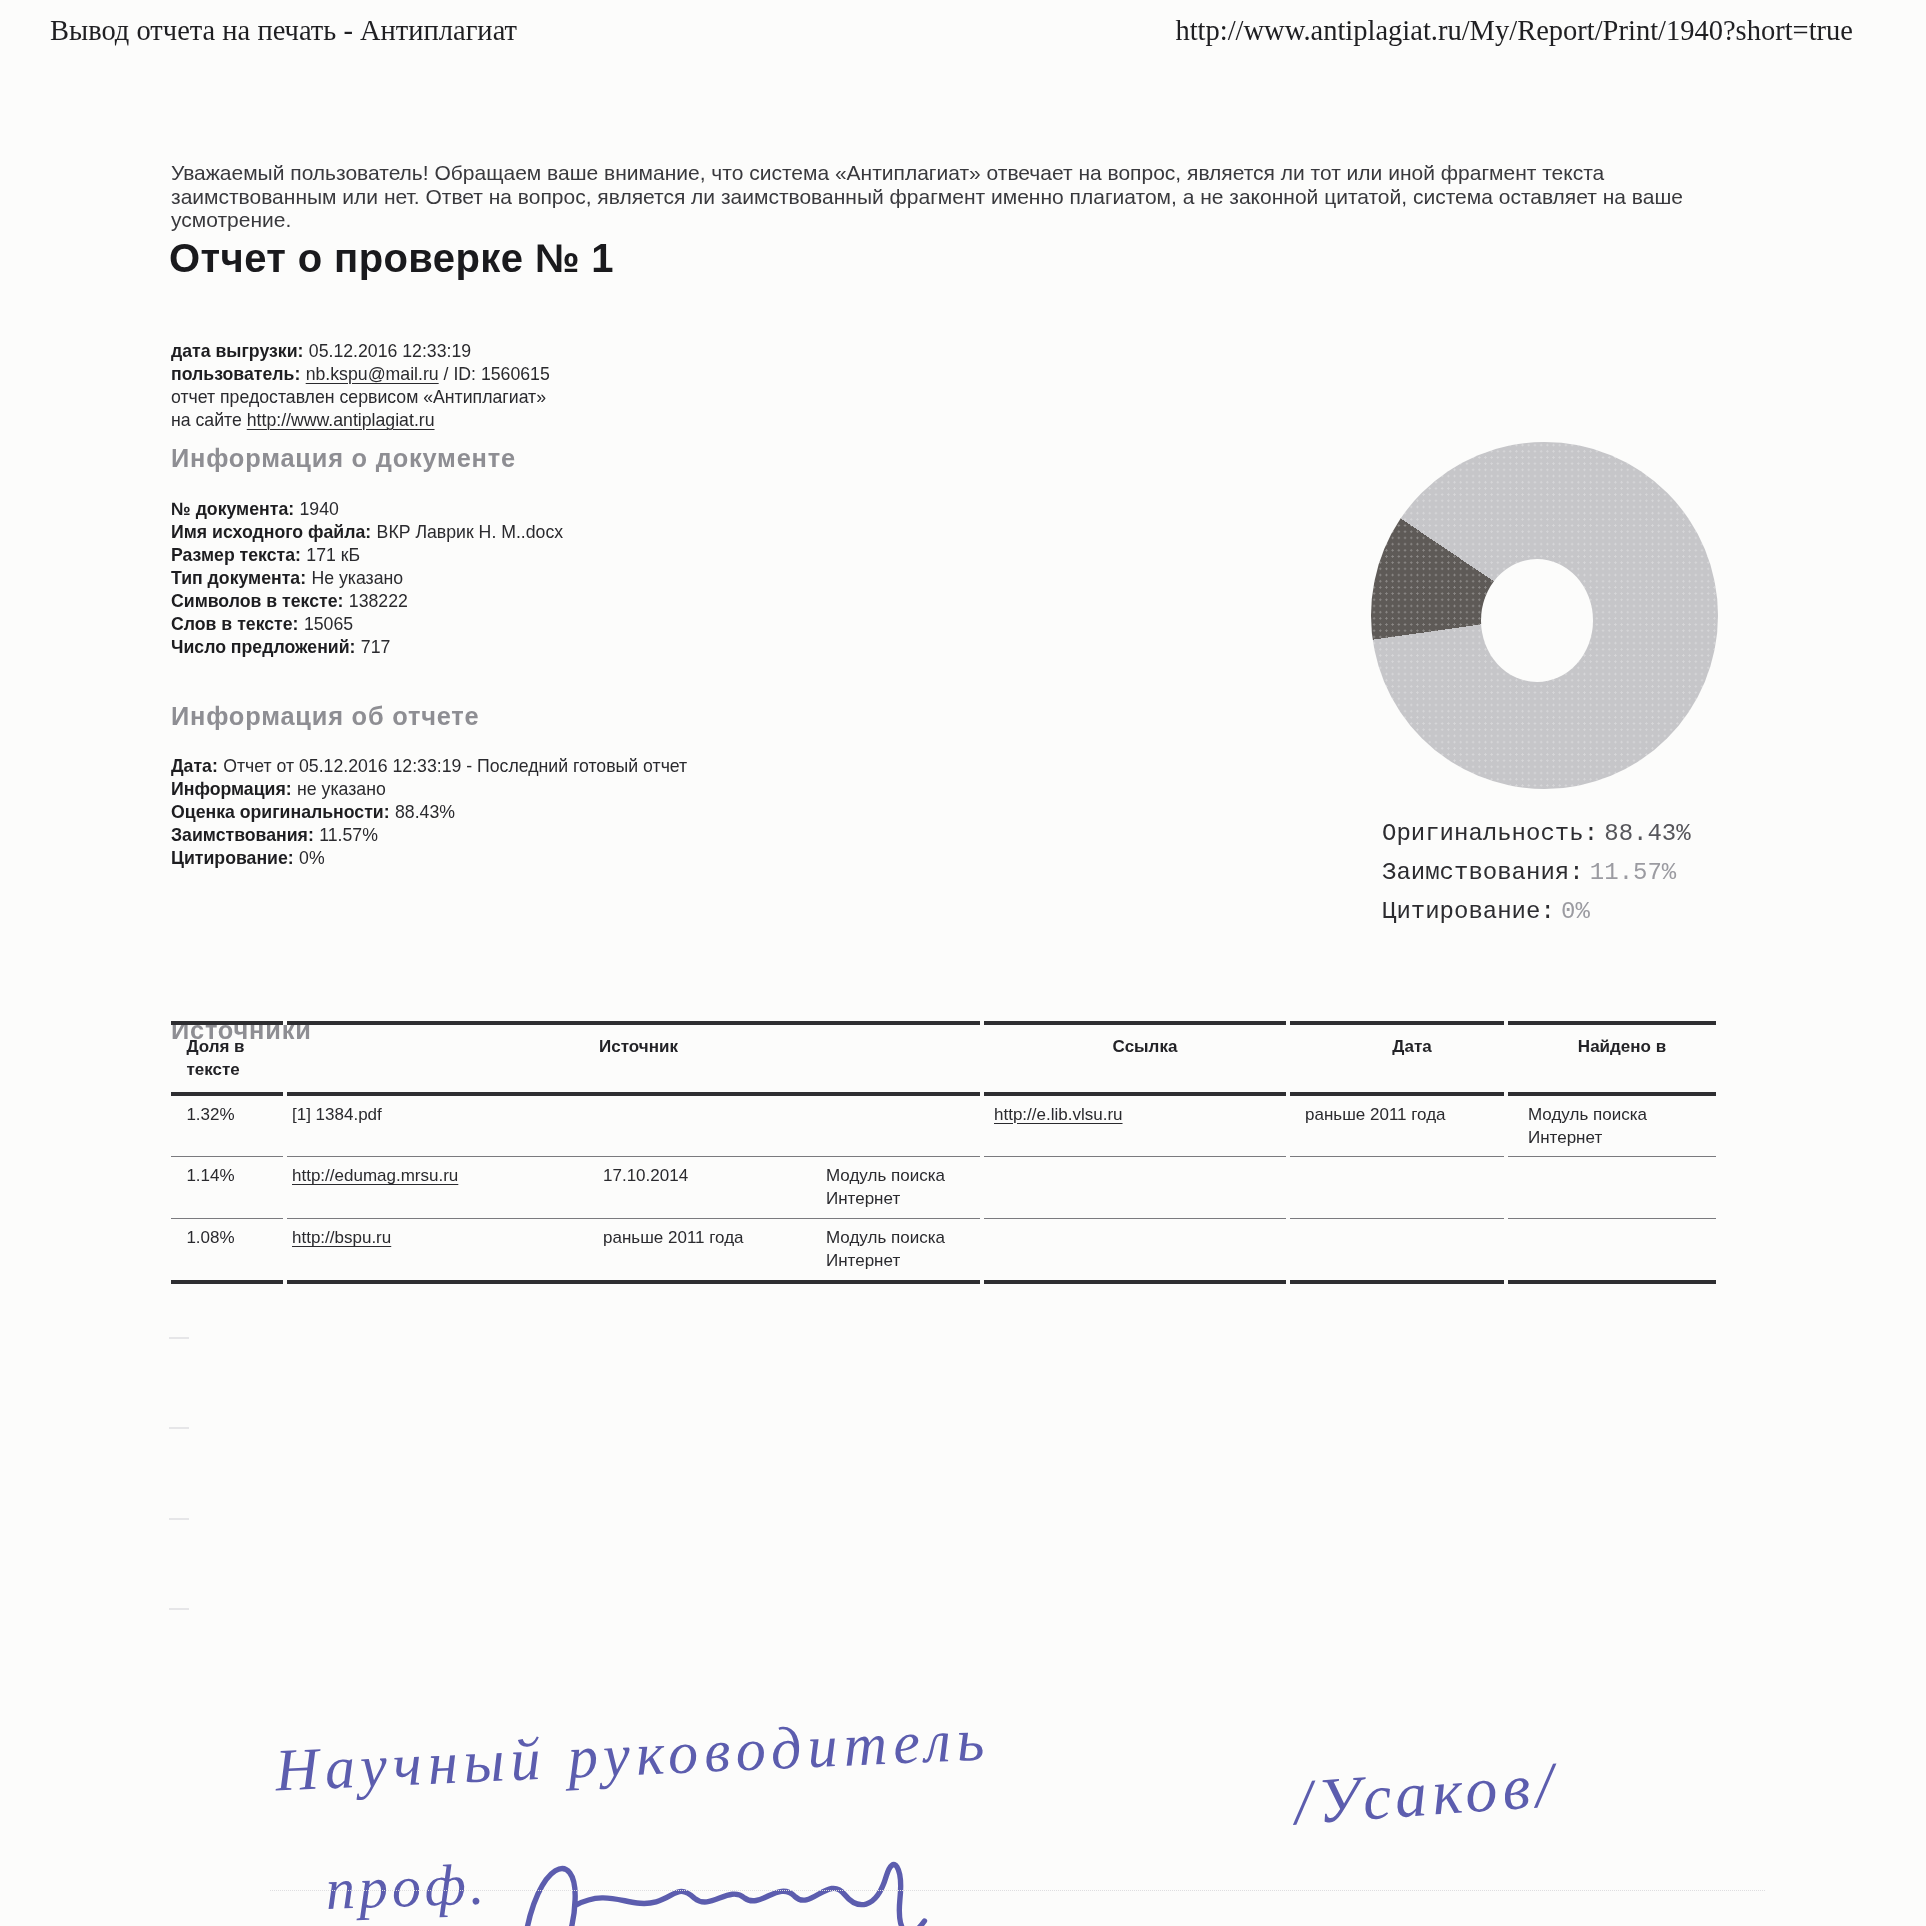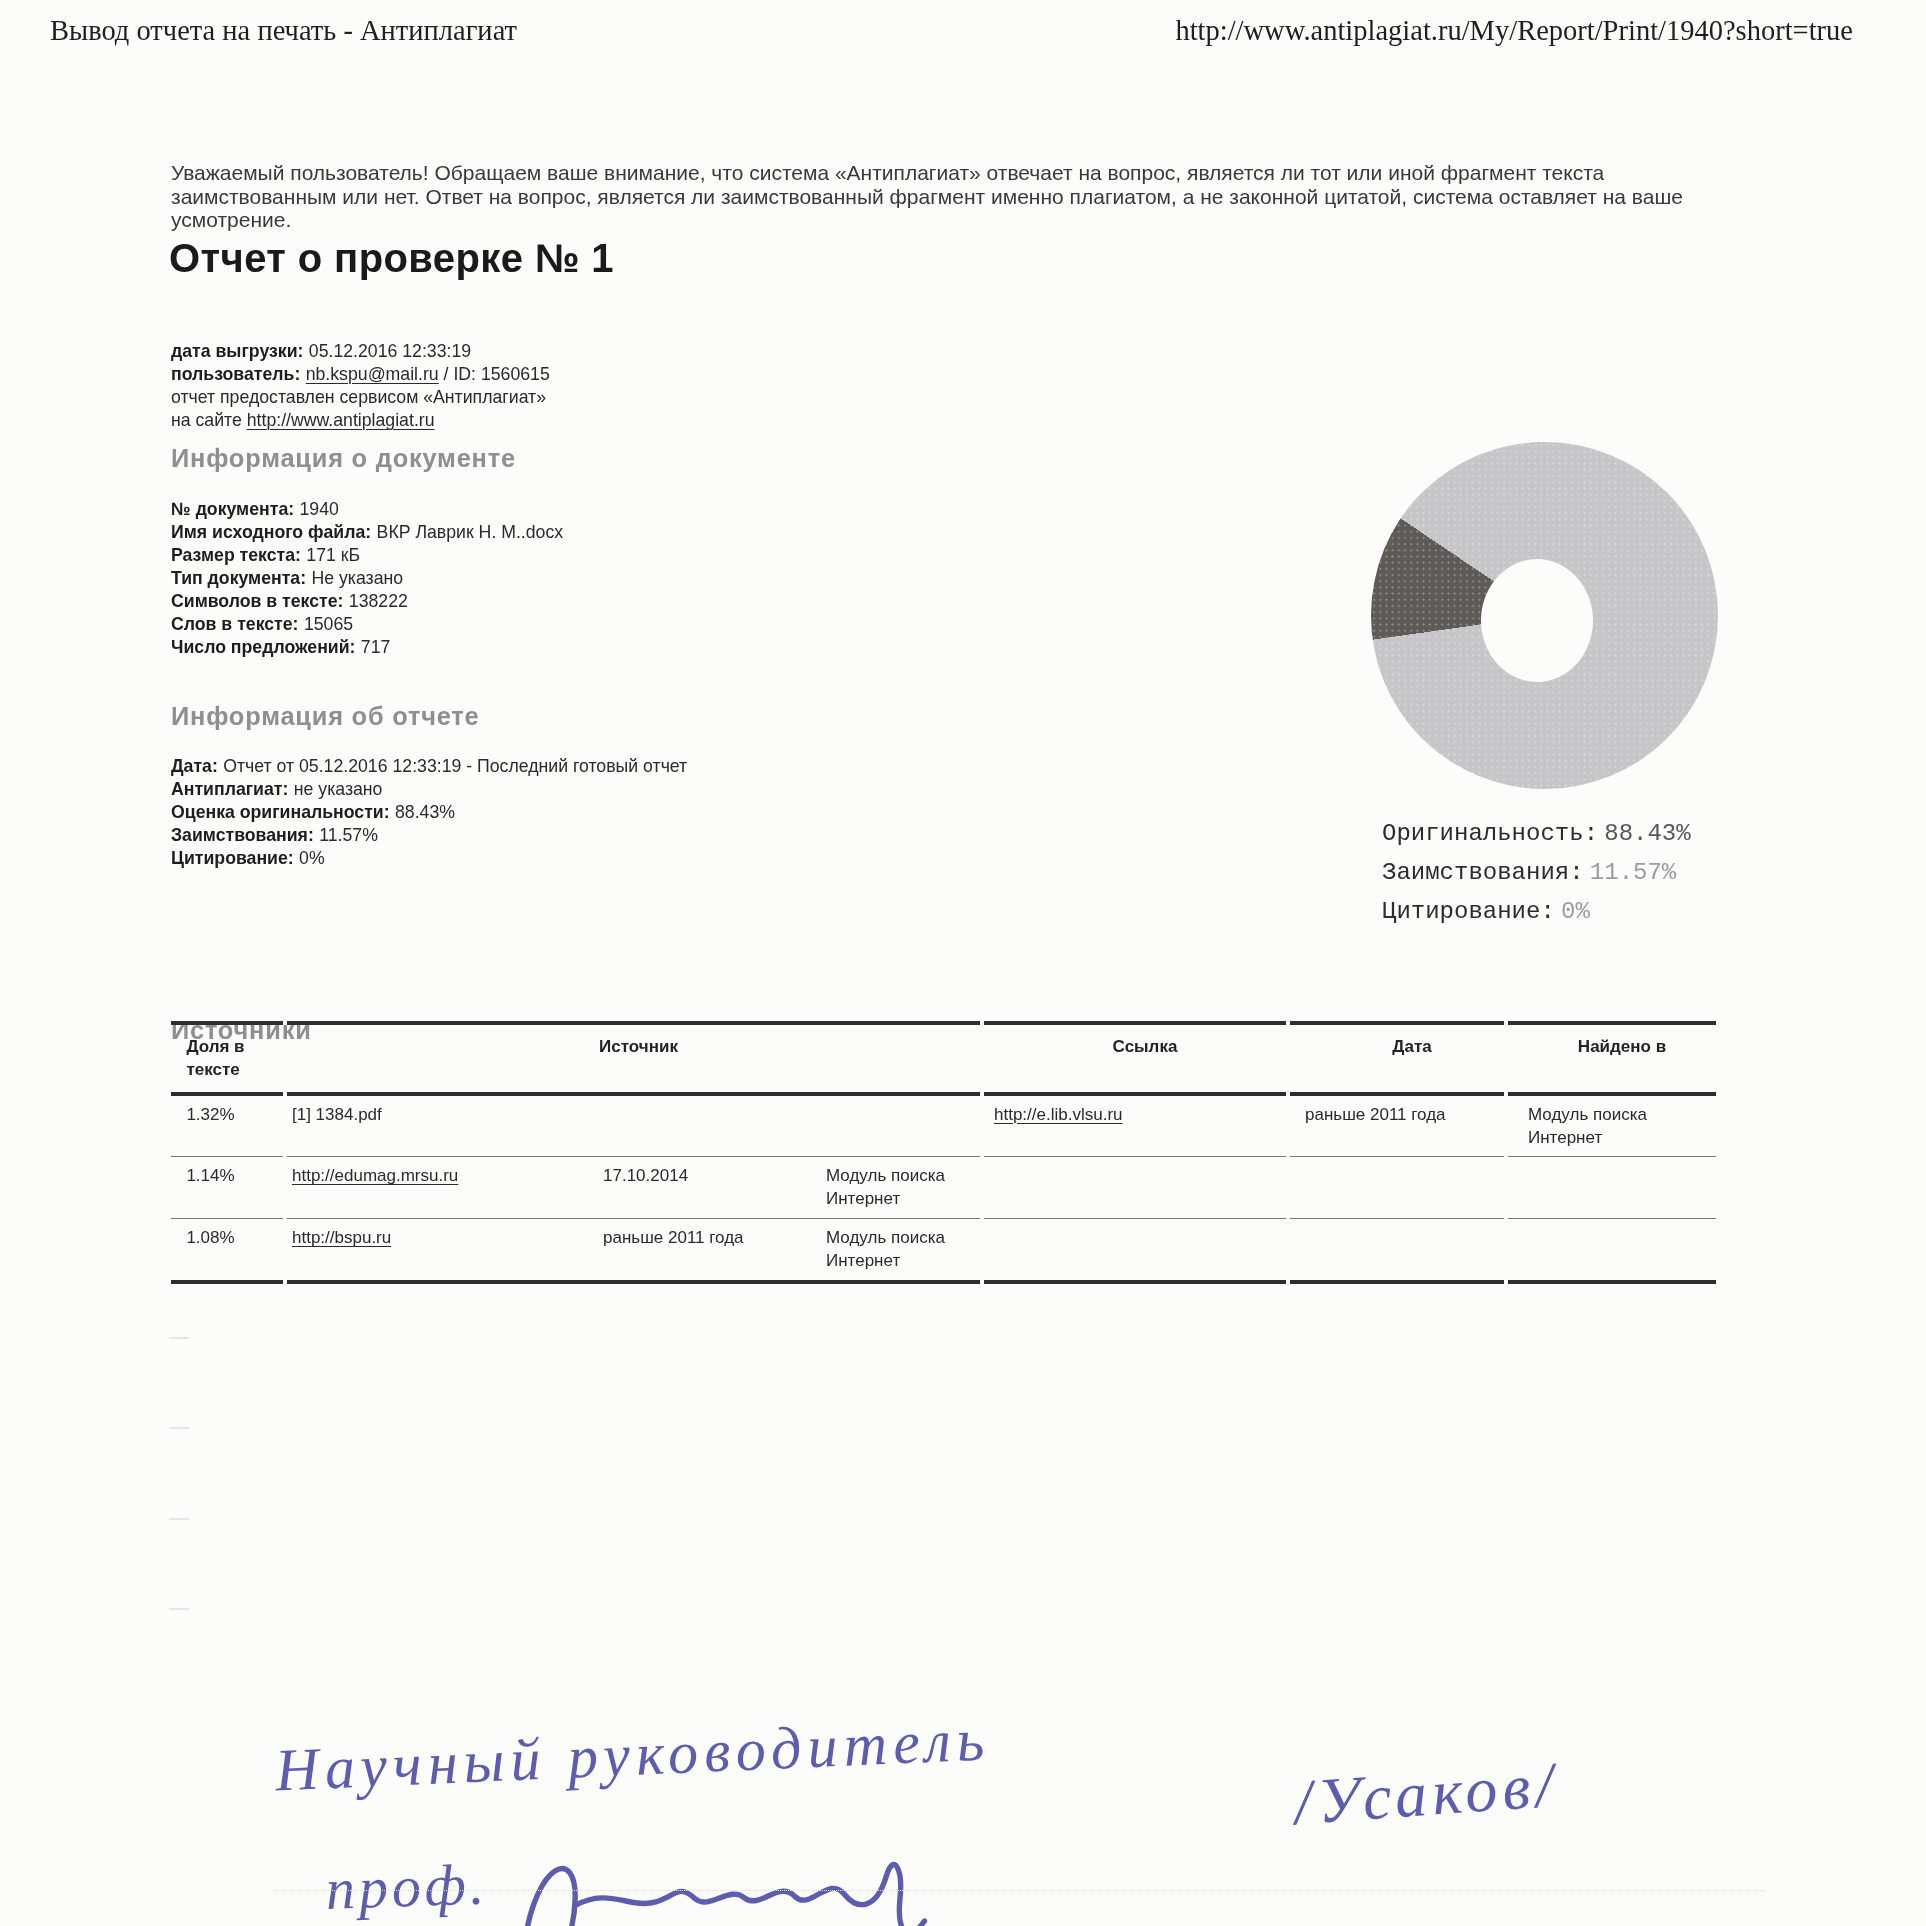--- a/index.html
+++ b/index.html
@@ -113,21 +113,21 @@
     <div class="line"><span class="b">Размер текста:</span><span>171 кБ</span></div>
     <div class="line"><span class="b">Тип документа:</span><span>Не указано</span></div>
     <div class="line"><span class="b">Символов в тексте:</span><span>138222</span></div>
     <div class="line"><span class="b">Слов в тексте:</span><span>15065</span></div>
     <div class="line"><span class="b">Число предложений:</span><span>717</span></div>
   </div>
 
   <h2 class="sec sec-rep">Информация об отчете</h2>
   <div class="kv-rep">
     <div class="line"><span class="b">Дата:</span><span>Отчет от 05.12.2016 12:33:19 - Последний готовый отчет</span></div>
-    <div class="line"><span class="b">Антиплагиат:</span><span>не указано</span></div>
+    <div class="line"><span class="b">Информация:</span><span>не указано</span></div>
     <div class="line"><span class="b">Оценка оригинальности:</span><span>88.43%</span></div>
     <div class="line"><span class="b">Заимствования:</span><span>11.57%</span></div>
     <div class="line"><span class="b">Цитирование:</span><span>0%</span></div>
   </div>
 
   <div class="pie">
     <div class="pie-hole"></div>
   </div>
 
   <div class="legend">

